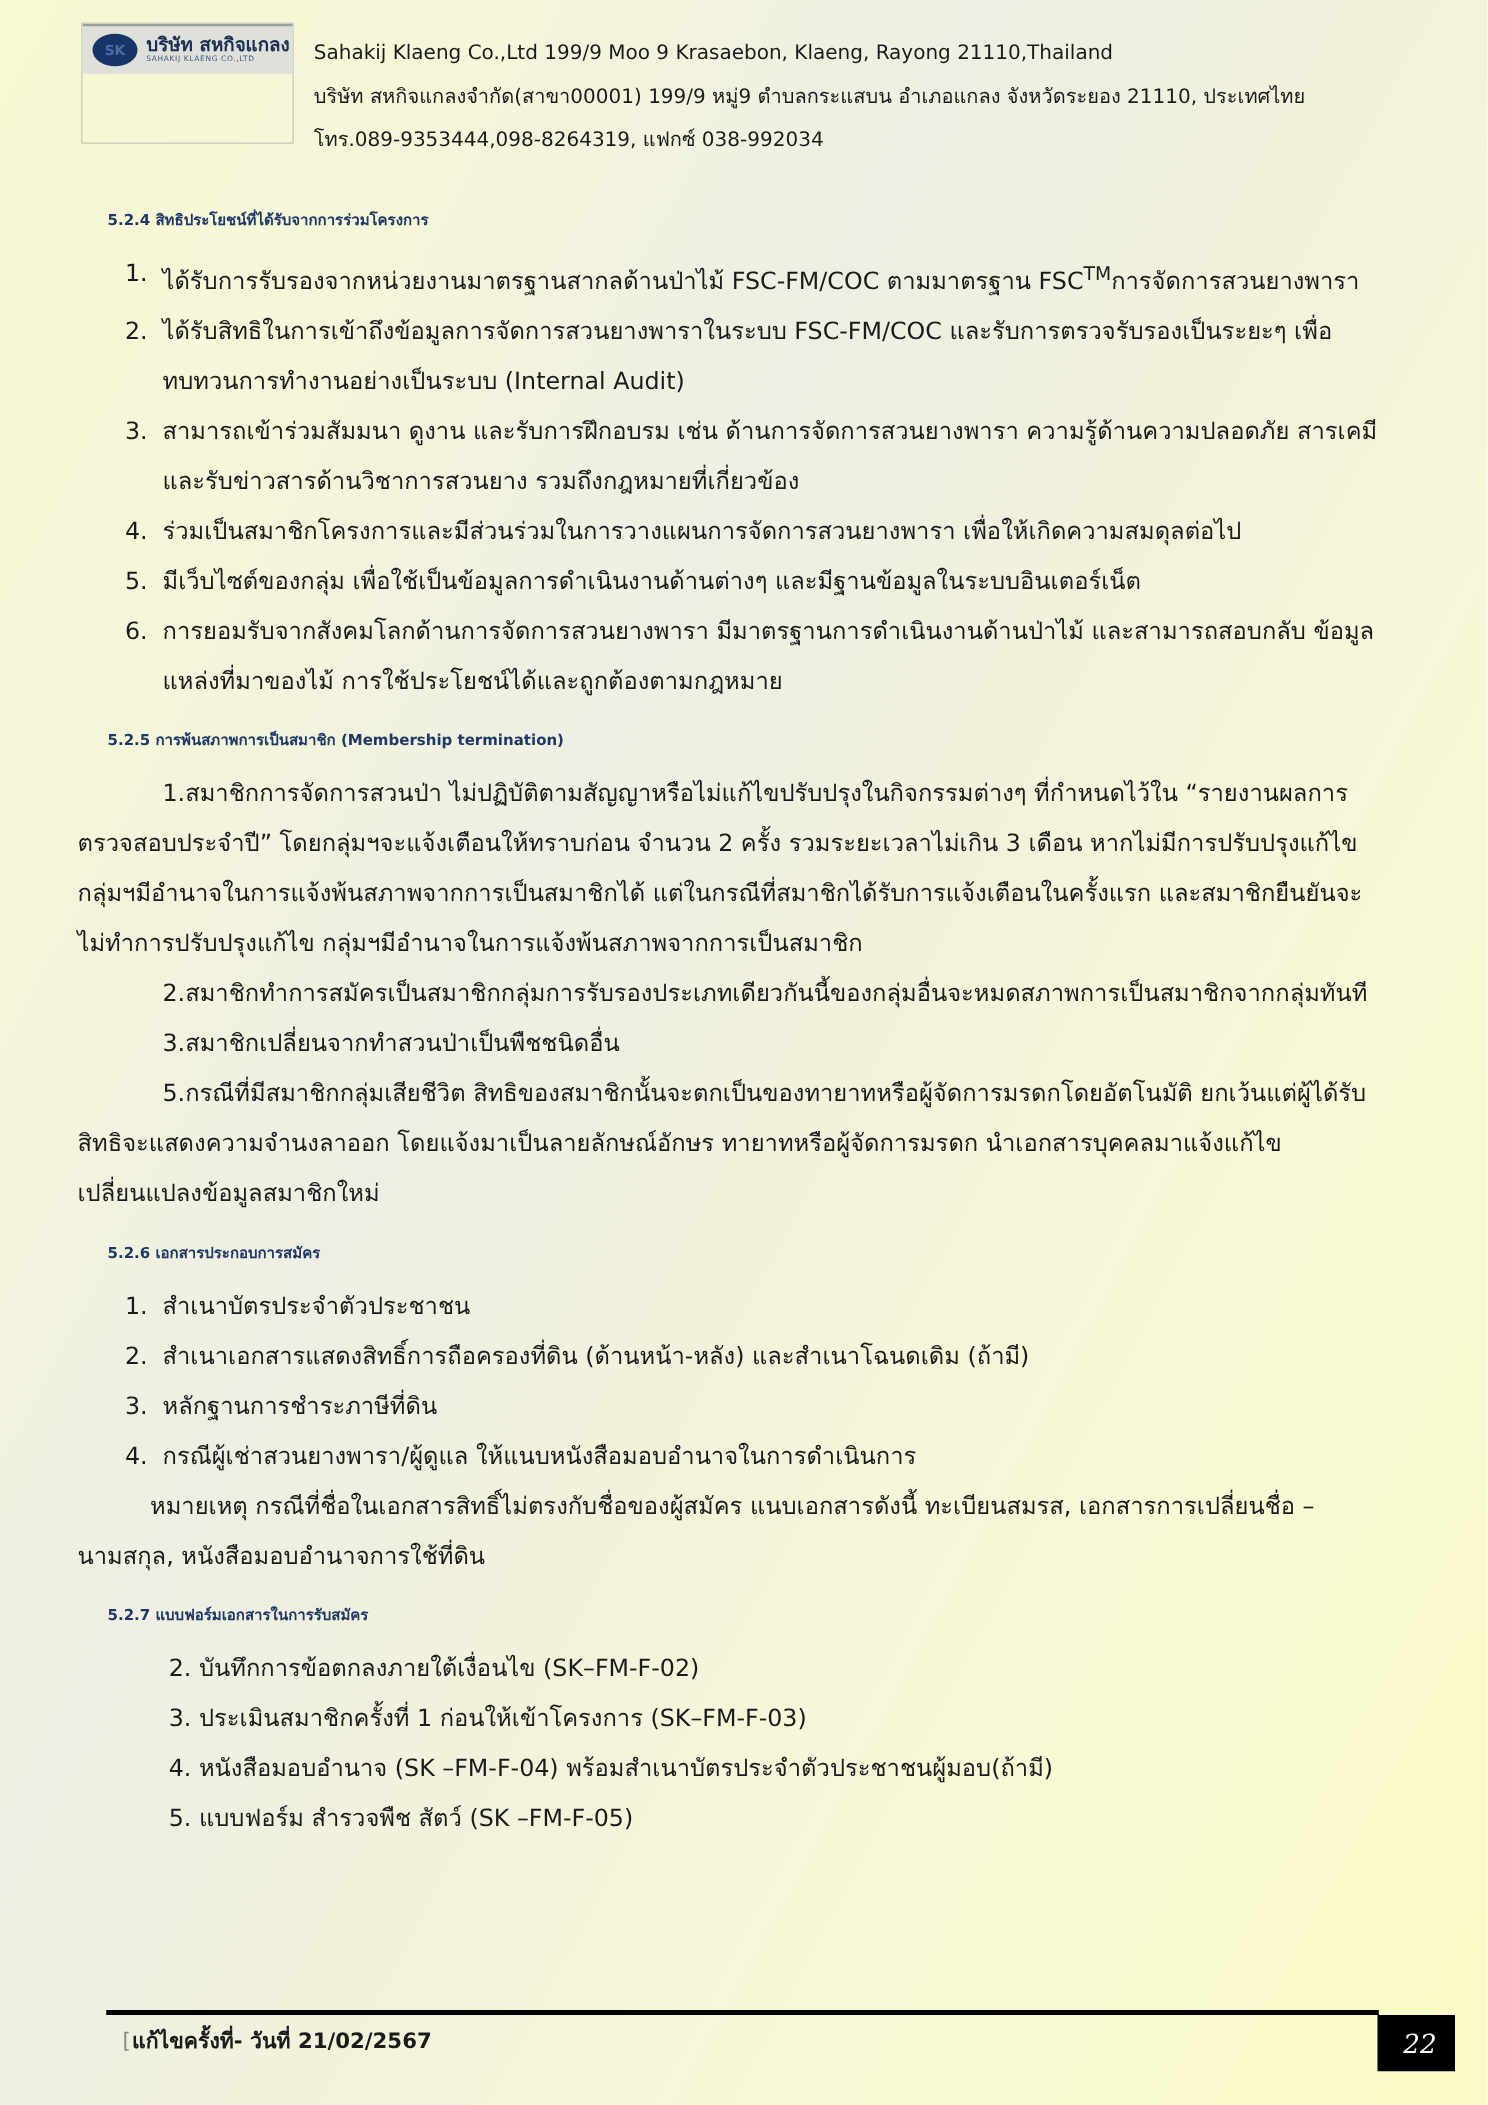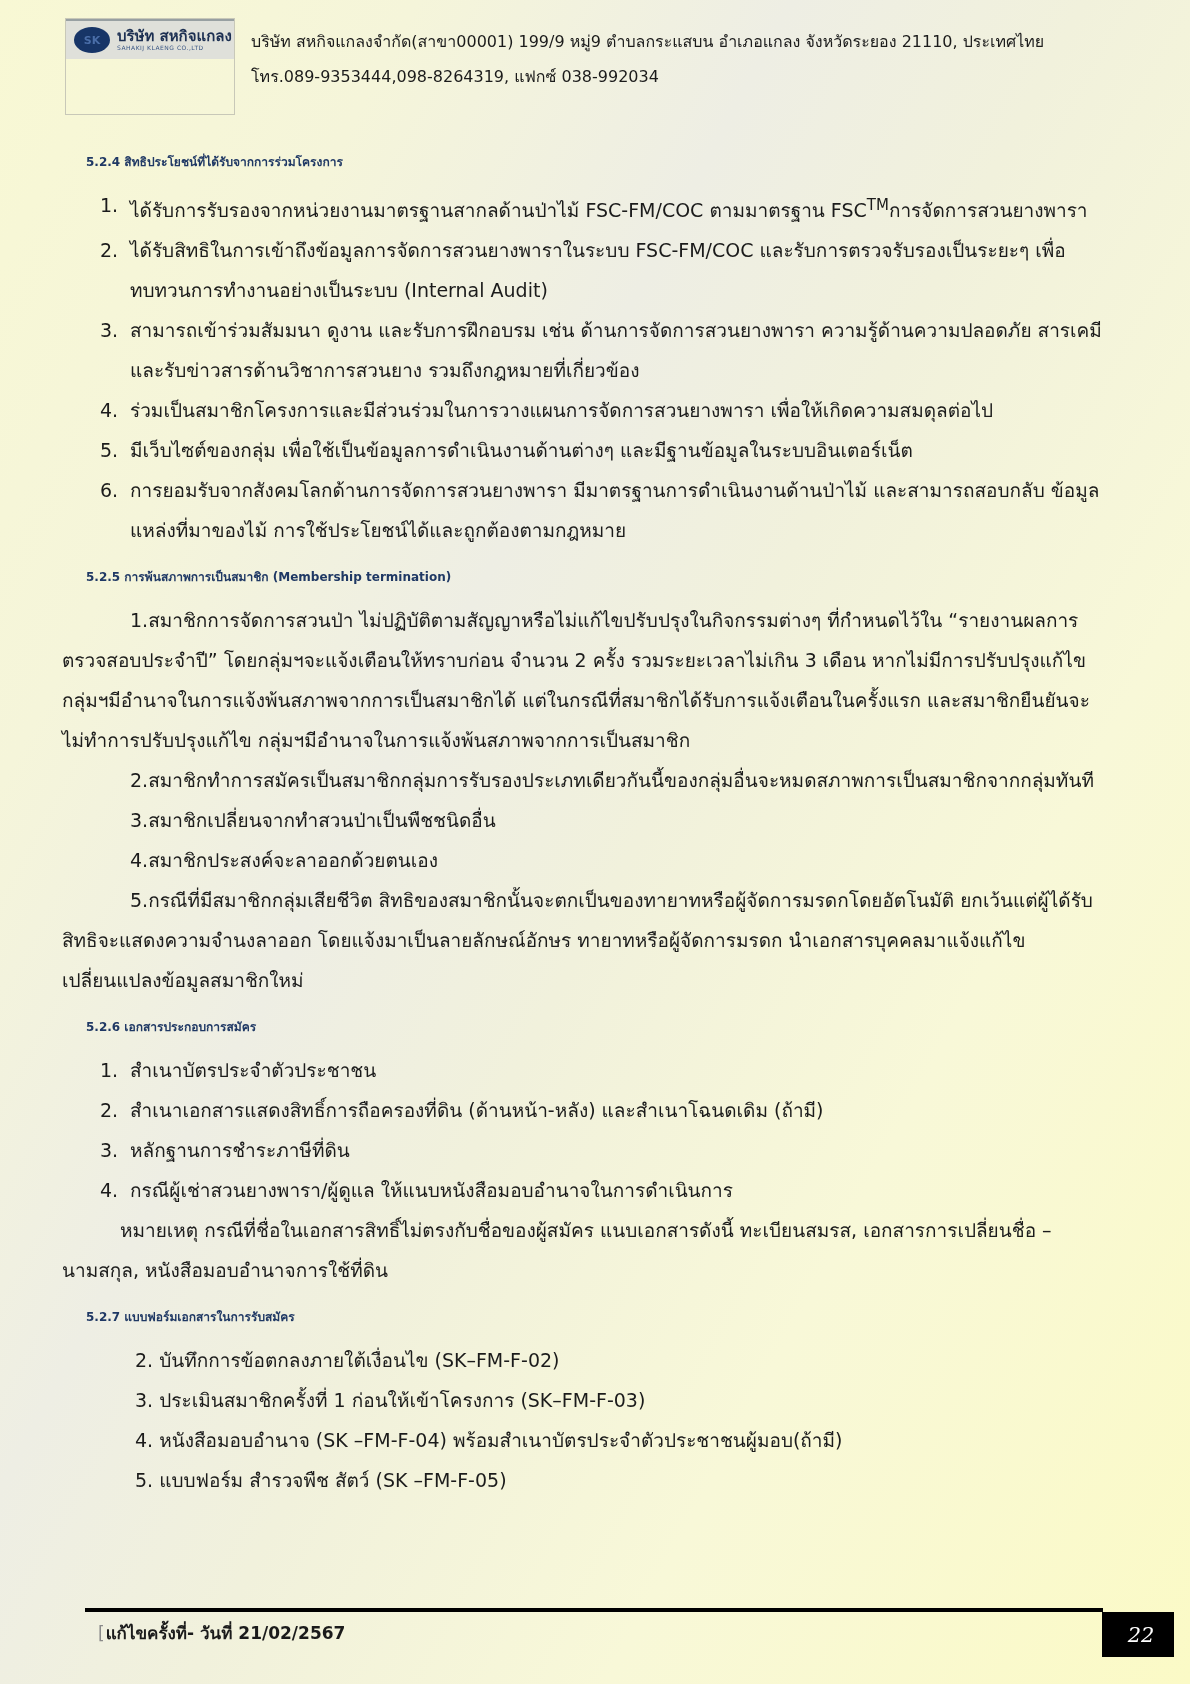--- a/index.html
+++ b/index.html
@@ -72,21 +72,21 @@
     position: absolute; left: 85px; top: 1608px;
     width: 1018px; height: 4px; background: #000;
   }
   .footer-text {
     position: absolute; left: 98px; top: 1618px;
     font-size: 17px; font-weight: bold; line-height: 30px;
   }
   .footer-bracket { color: #8a8a8a; font-weight: normal; margin-right: 1px; }
   .page-num-box {
     position: absolute; left: 1102px; top: 1612px;
-    width: 72px; height: 45px; background: #000;
+    width: 62px; height: 45px; background: #000;
     color: #fff; display: flex; align-items: center; justify-content: center;
     font-family: "DejaVu Serif", "Liberation Serif", serif;
     font-style: italic; font-size: 21px; padding-left: 6px;
   }
 </style>
 </head>
 <body>
 
 <div class="page">
 
@@ -97,20 +97,21 @@
         <div class="sign-oval">SK</div>
         <div class="sign-text">
           <div class="sign-th">บริษัท สหกิจแกลง จำกัด</div>
           <div class="sign-en">SAHAKIJ KLAENG CO.,LTD</div>
         </div>
       </div>
       <div class="photo-band"></div>
       <div class="photo-ground"></div>
     </div>
     <div class="header-text">
+      <div class="hline">Sahakij Klaeng Co.,Ltd  199/9 Moo 9 Krasaebon, Klaeng, Rayong 21110,Thailand</div>
       <div class="hline">บริษัท สหกิจแกลงจำกัด(สาขา00001) 199/9 หมู่9 ตำบลกระแสบน อำเภอแกลง จังหวัดระยอง 21110, ประเทศไทย</div>
       <div class="hline">โทร.089-9353444,098-8264319, แฟกซ์ 038-992034</div>
     </div>
   </div>
 
   <div class="content">
 
     <div class="sec-heading">5.2.4 สิทธิประโยชน์ที่ได้รับจากการร่วมโครงการ</div>
     <div class="blist">
       <div class="bitem">
@@ -137,21 +138,20 @@
         <span class="bnum">6.</span>
         <span class="btext">การยอมรับจากสังคมโลกด้านการจัดการสวนยางพารา มีมาตรฐานการดำเนินงานด้านป่าไม้ และสามารถสอบกลับ ข้อมูล แหล่งที่มาของไม้ การใช้ประโยชน์ได้และถูกต้องตามกฎหมาย</span>
       </div>
     </div>
 
     <div class="sec-heading">5.2.5 การพ้นสภาพการเป็นสมาชิก (Membership termination)</div>
     <div>
       <div class="para">1.สมาชิกการจัดการสวนป่า ไม่ปฏิบัติตามสัญญาหรือไม่แก้ไขปรับปรุงในกิจกรรมต่างๆ ที่กำหนดไว้ใน “รายงานผลการตรวจสอบประจำปี” โดยกลุ่มฯจะแจ้งเตือนให้ทราบก่อน จำนวน 2 ครั้ง รวมระยะเวลาไม่เกิน 3 เดือน หากไม่มีการปรับปรุงแก้ไข กลุ่มฯมีอำนาจในการแจ้งพ้นสภาพจากการเป็นสมาชิกได้ แต่ในกรณีที่สมาชิกได้รับการแจ้งเตือนในครั้งแรก และสมาชิกยืนยันจะไม่ทำการปรับปรุงแก้ไข กลุ่มฯมีอำนาจในการแจ้งพ้นสภาพจากการเป็นสมาชิก</div>
       <div class="para">2.สมาชิกทำการสมัครเป็นสมาชิกกลุ่มการรับรองประเภทเดียวกันนี้ของกลุ่มอื่นจะหมดสภาพการเป็นสมาชิกจากกลุ่มทันที</div>
       <div class="para">3.สมาชิกเปลี่ยนจากทำสวนป่าเป็นพืชชนิดอื่น</div>
-      <div class="para">4.สมาชิกประสงค์จะลาออกด้วยตนเอง</div>
       <div class="para">5.กรณีที่มีสมาชิกกลุ่มเสียชีวิต สิทธิของสมาชิกนั้นจะตกเป็นของทายาทหรือผู้จัดการมรดกโดยอัตโนมัติ ยกเว้นแต่ผู้ได้รับสิทธิจะแสดงความจำนงลาออก โดยแจ้งมาเป็นลายลักษณ์อักษร ทายาทหรือผู้จัดการมรดก นำเอกสารบุคคลมาแจ้งแก้ไขเปลี่ยนแปลงข้อมูลสมาชิกใหม่</div>
     </div>
 
     <div class="sec-heading">5.2.6  เอกสารประกอบการสมัคร</div>
     <div class="blist">
       <div class="bitem">
         <span class="bnum">1.</span>
         <span class="btext">สำเนาบัตรประจำตัวประชาชน</span>
       </div>
       <div class="bitem">

